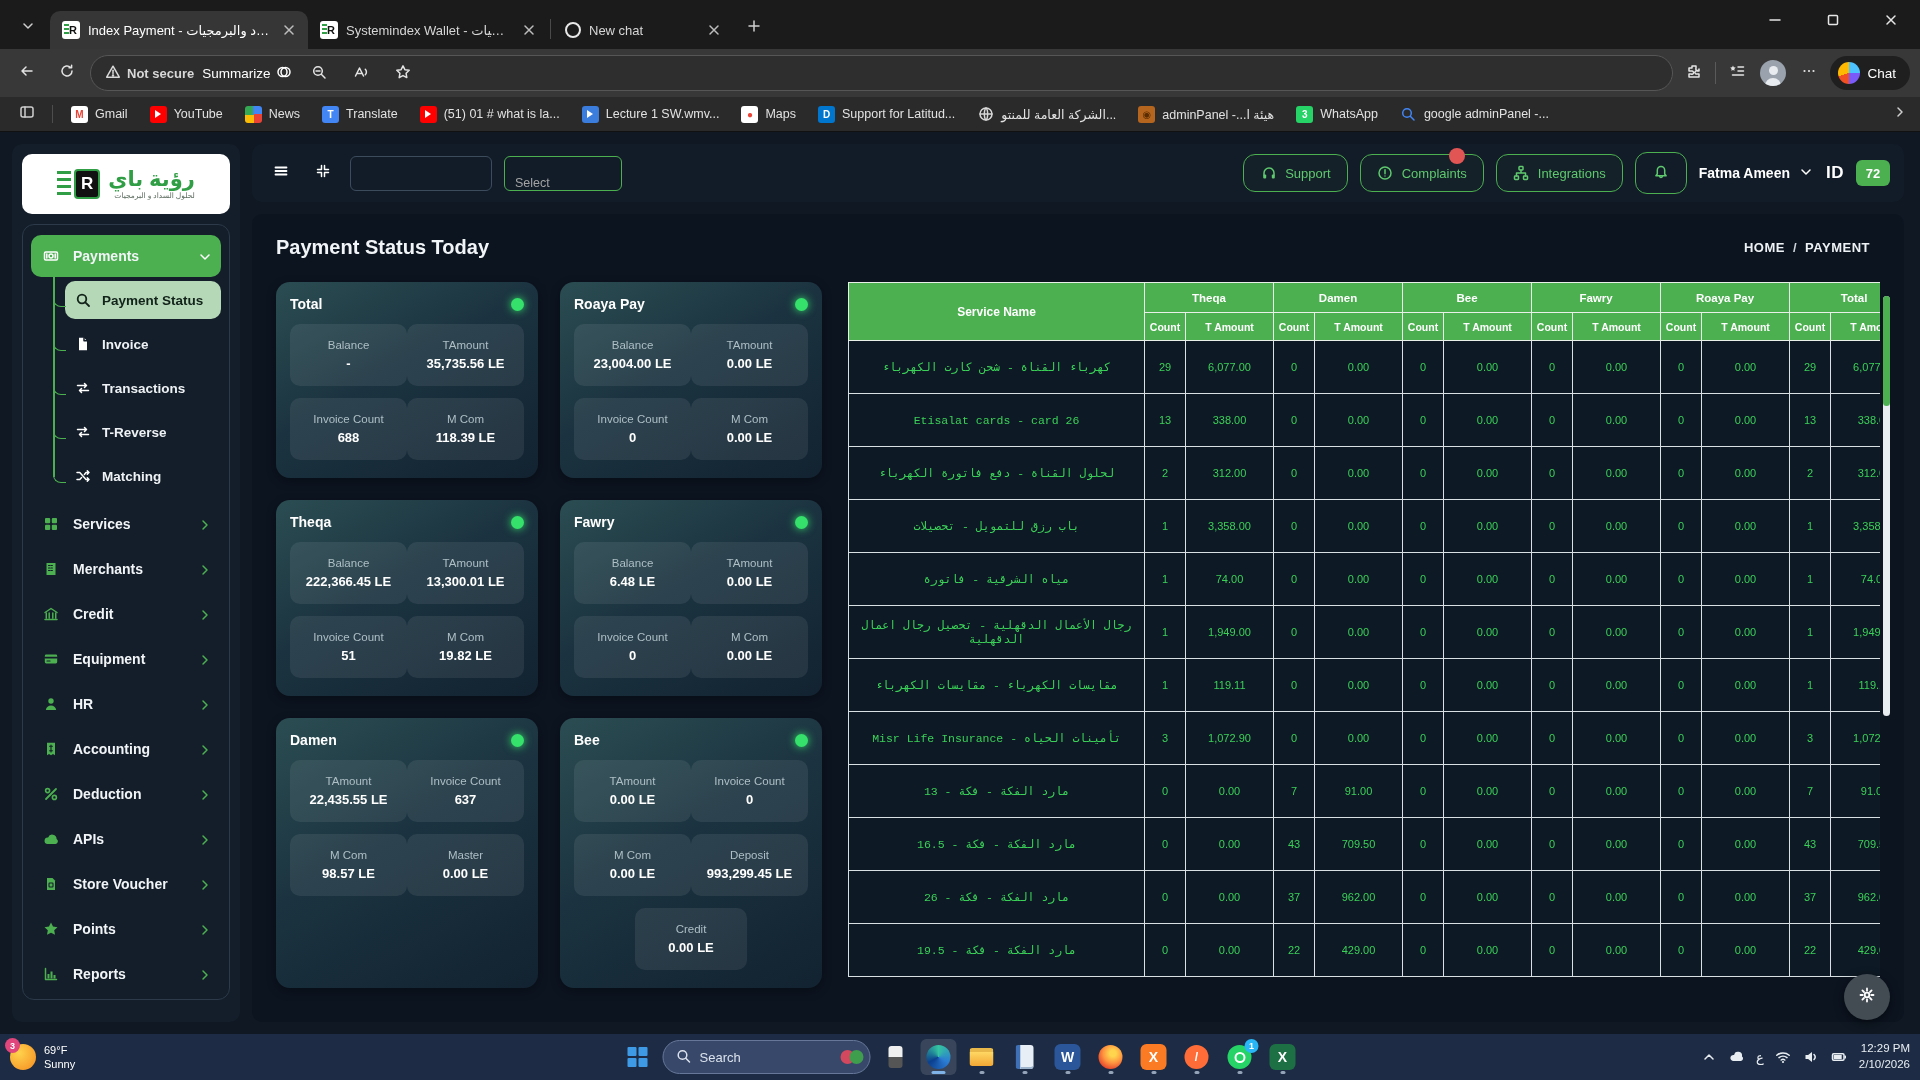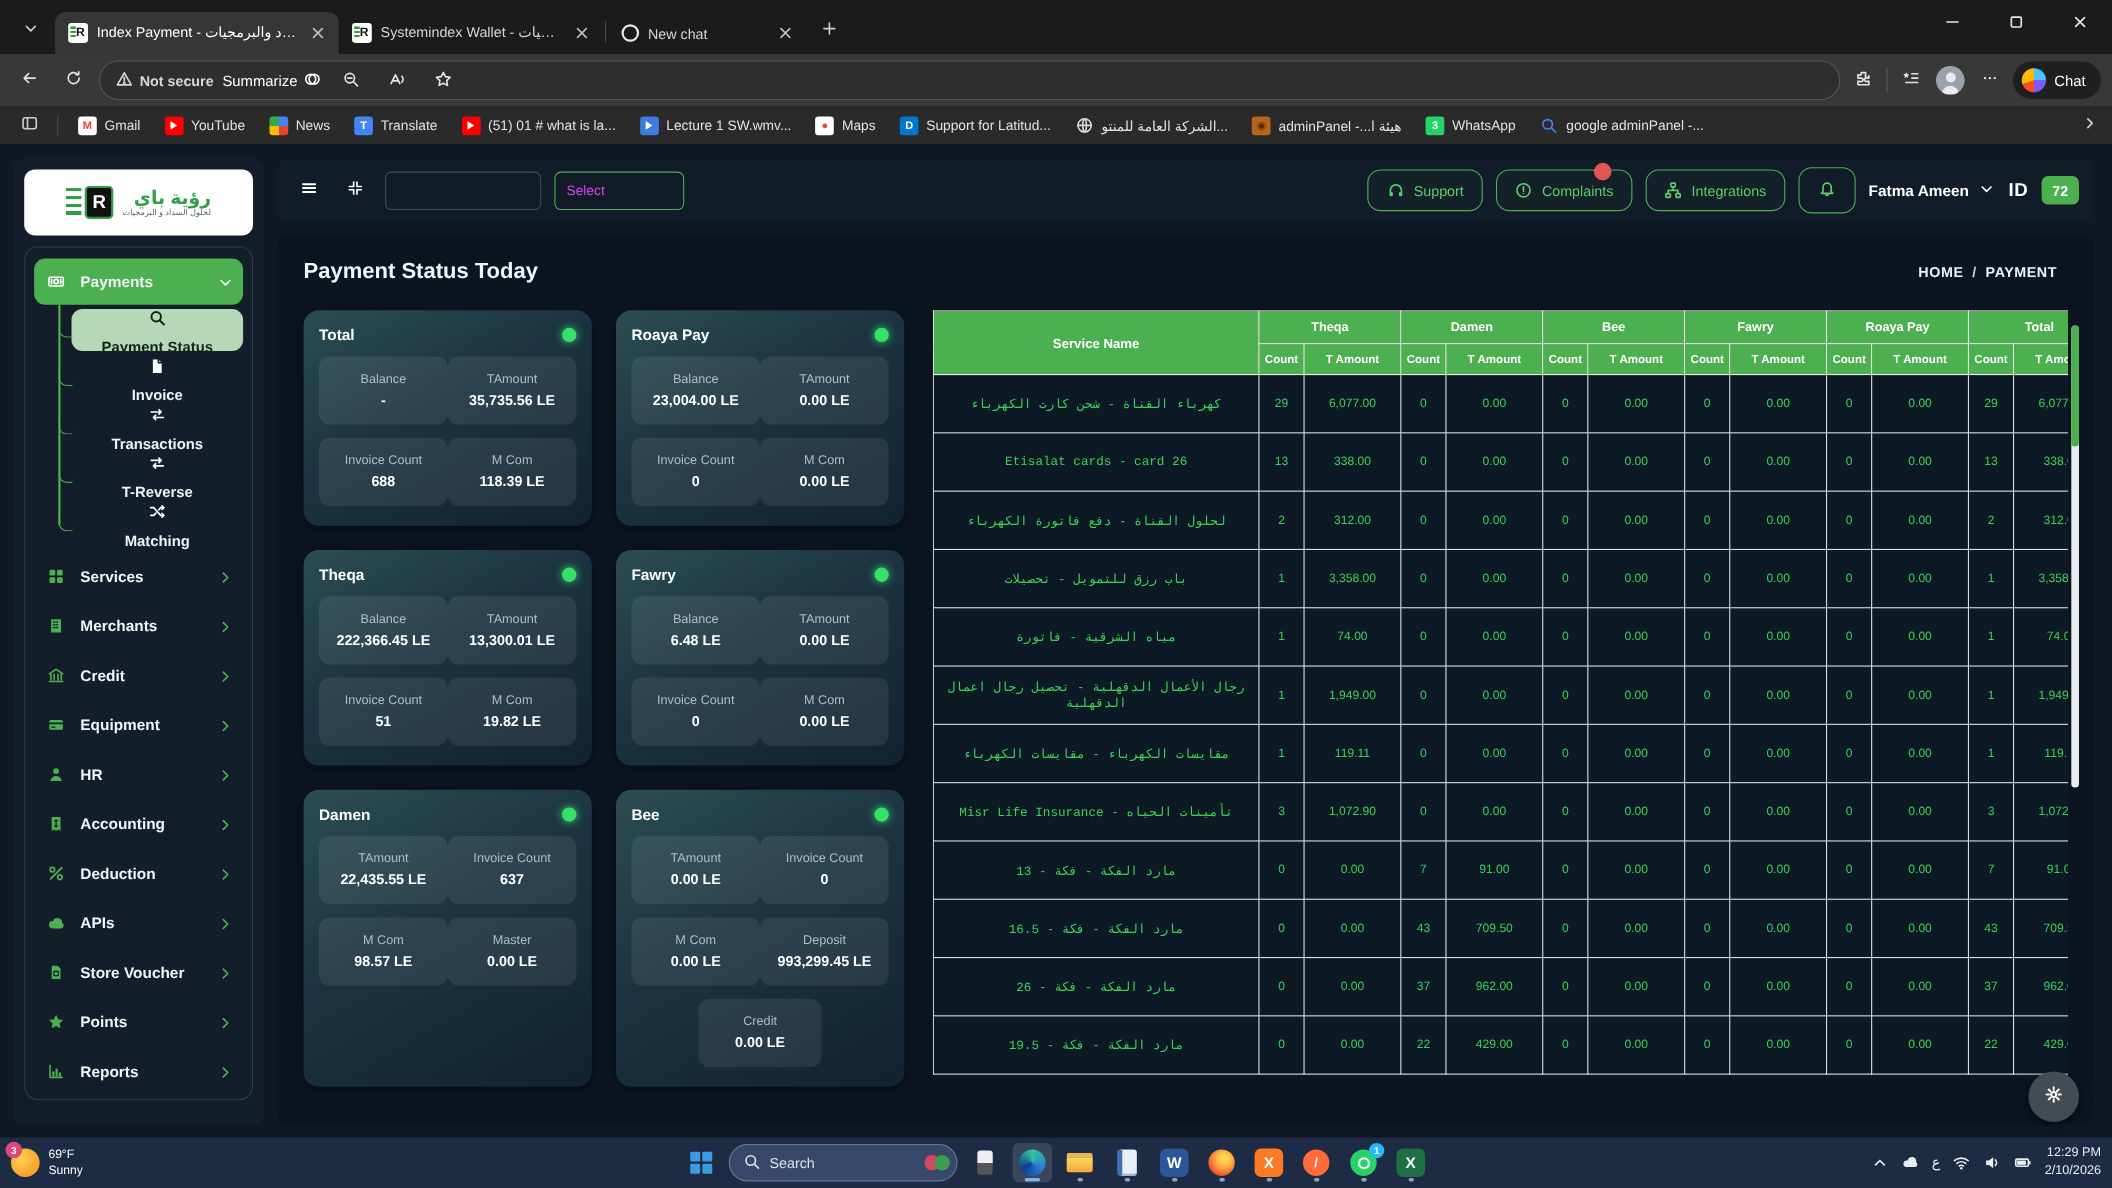--- a/index.html
+++ b/index.html
@@ -52,41 +52,41 @@
   
   .app { position:absolute; top:132px; left:0; right:0; height:902px; background:#0f1823; }
 
   .sidebar { position:absolute; left:12px; top:12px; width:228px; height:878px; background:#141e2a; border-radius:10px; overflow:hidden; }
   .logo-card { margin:10px; height:60px; background:#fff; border-radius:10px; display:flex; align-items:center; justify-content:center; gap:8px; }
   .rlogo { display:flex; align-items:center; }
   .rlogo .bars { width:14px; height:26px; margin-right:3px;
      background:repeating-linear-gradient(#2f9e44 0 3px, transparent 3px 7px); }
   .rlogo .rbox { width:26px; height:30px; background:#111; color:#fff; border-radius:4px; display:flex; align-items:center; justify-content:center; font-weight:bold; font-size:17px; border:2px solid #2f9e44; }
   .brand { text-align:right; }
-  .brand-ar { color:#2f9e44; font-weight:bold; font-size:17px; line-height:1.05; }
+  .brand-ar { color:#2f9e44; font-weight:bold; font-size:21px; line-height:1.05; }
   .brand-sub { color:#5a6a5e; font-size:7.5px; }
   .menu-box { margin:6px 10px 10px 10px; border:1px solid #2c3a49; border-radius:12px; padding:10px 8px; height:776px; overflow:hidden; }
   .menu-item { display:flex; align-items:center; gap:12px; height:42px; padding:0 10px; border-radius:10px; color:#f2f5f7; font-size:14px; font-weight:bold; margin-bottom:3px; }
   .menu-item .mi-icon { width:20px; height:20px; color:#4caf50; flex:none; display:flex; align-items:center; justify-content:center; }
   .menu-item .mi-label { flex:1; }
   .menu-item .mi-chev { color:#4caf50; width:14px; height:14px; }
   .menu-item.active-group { background:#4caf50; }
   .menu-item.active-group .mi-icon, .menu-item.active-group .mi-chev { color:#fff; }
   .submenu { position:relative; padding-left:34px; margin:4px 0 8px 0; }
   .submenu::before { content:""; position:absolute; left:22px; top:-4px; bottom:18px; width:1.5px; background:#4caf50; }
-  .sub-item { position:relative; display:flex; align-items:center; gap:10px; height:38px; padding:0 10px; margin-bottom:6px; border-radius:10px; color:#eef2f4; font-size:13.5px; font-weight:bold;flex-direction:column; }
+  .sub-item { position:relative; display:flex; align-items:center; gap:10px; height:38px; padding:0 10px; margin-bottom:6px; border-radius:10px; color:#eef2f4; font-size:13.5px; font-weight:bold; }
   .sub-item::before { content:""; position:absolute; left:-12px; top:50%; width:12px; height:14px; border-left:1.5px solid #4caf50; border-bottom:1.5px solid #4caf50; border-bottom-left-radius:8px; transform:translateY(-100%); margin-top:7px; }
   .sub-item .mi-icon { color:#fff; width:17px; height:17px; }
   .sub-item.active { background:#b5d8b7; color:#12231a; }
   .sub-item.active .mi-icon { color:#12231a; }
 
   .appheader { position:absolute; left:252px; top:12px; right:16px; height:58px; background:#121c28; border-radius:10px; display:flex; align-items:center; padding:0 14px; gap:12px; }
   .hk-icon { width:30px; height:30px; color:#fff; display:flex; align-items:center; justify-content:center; }
   .hdr-input { width:142px; height:35px; background:transparent; border:1px solid #3c4c5c; border-radius:6px; }
-  .hdr-select { width:118px; height:35px; border:1px solid #4caf50; border-radius:6px; display:flex; align-items:center; padding:0 10px; color:#d946ef; font-size:12.5px; }
+  .hdr-select { width:118px; height:35px; border:1px solid #4caf50; border-radius:6px; display:flex; align-items:flex-end; padding:0 10px; color:#a3a3a3; font-size:12.5px; }
   .hdr-right { margin-left:auto; display:flex; align-items:center; gap:12px; }
   .pill-btn { height:38px; border:1px solid #4caf50; border-radius:12px; display:flex; align-items:center; gap:8px; padding:0 16px; color:#5fc96e; font-size:13px; position:relative; background:rgba(76,175,80,.04); }
   .pill-btn .pi { width:17px; height:17px; display:flex; align-items:center; justify-content:center; }
   .pill-btn .notif-dot { position:absolute; top:-7px; right:18px; width:16px; height:16px; border-radius:50%; background:#e25555; }
   .bell-btn { width:52px; height:42px; border:1px solid #4caf50; border-radius:12px; display:flex; align-items:center; justify-content:center; color:#5fc96e; }
   .user-wrap { display:flex; align-items:center; gap:8px; color:#fff; font-size:14px; font-weight:bold; }
   .id-label { font-size:17px; font-weight:bold; color:#fff; letter-spacing:.5px; }
   .id-badge { min-width:34px; height:26px; background:#4caf50; border-radius:6px; color:#fff; font-size:13px; font-weight:bold; display:flex; align-items:center; justify-content:center; padding:0 6px; }
 
   .content { position:absolute; left:252px; top:82px; right:16px; bottom:12px; background:#0c1420; border-radius:10px; }

